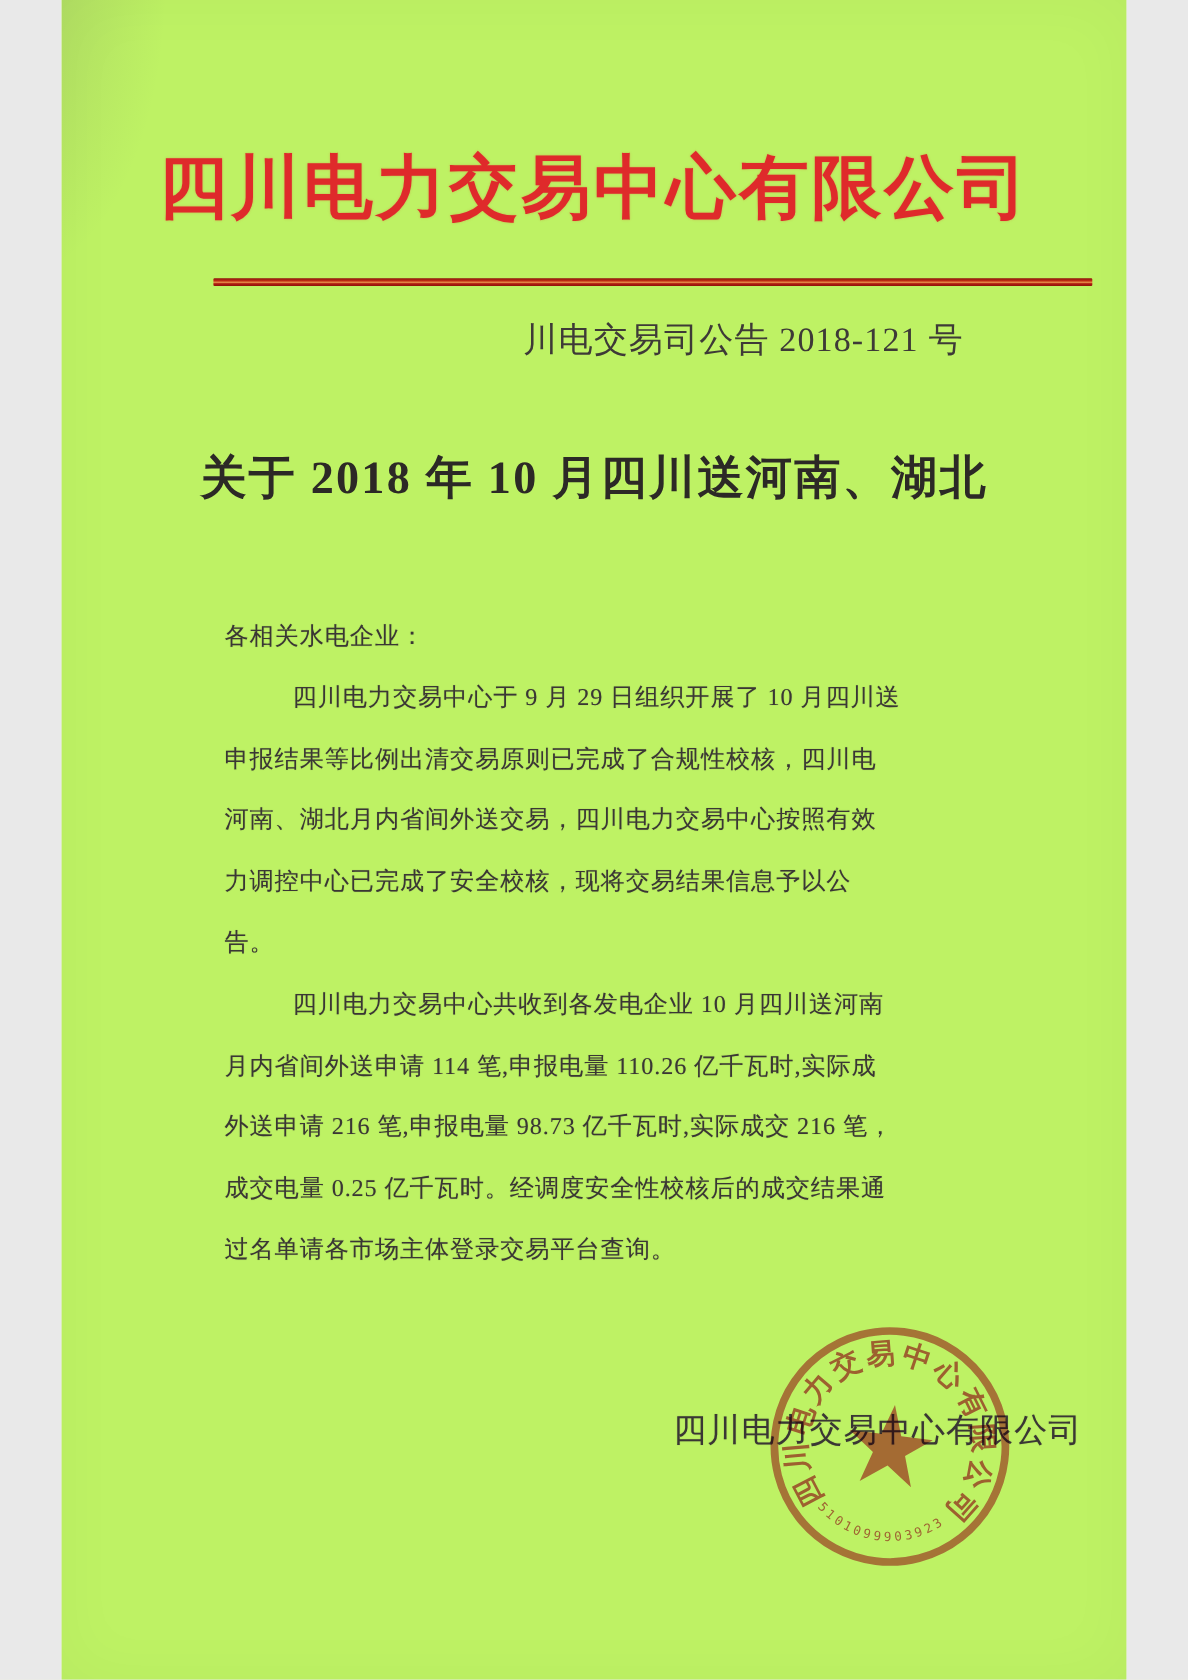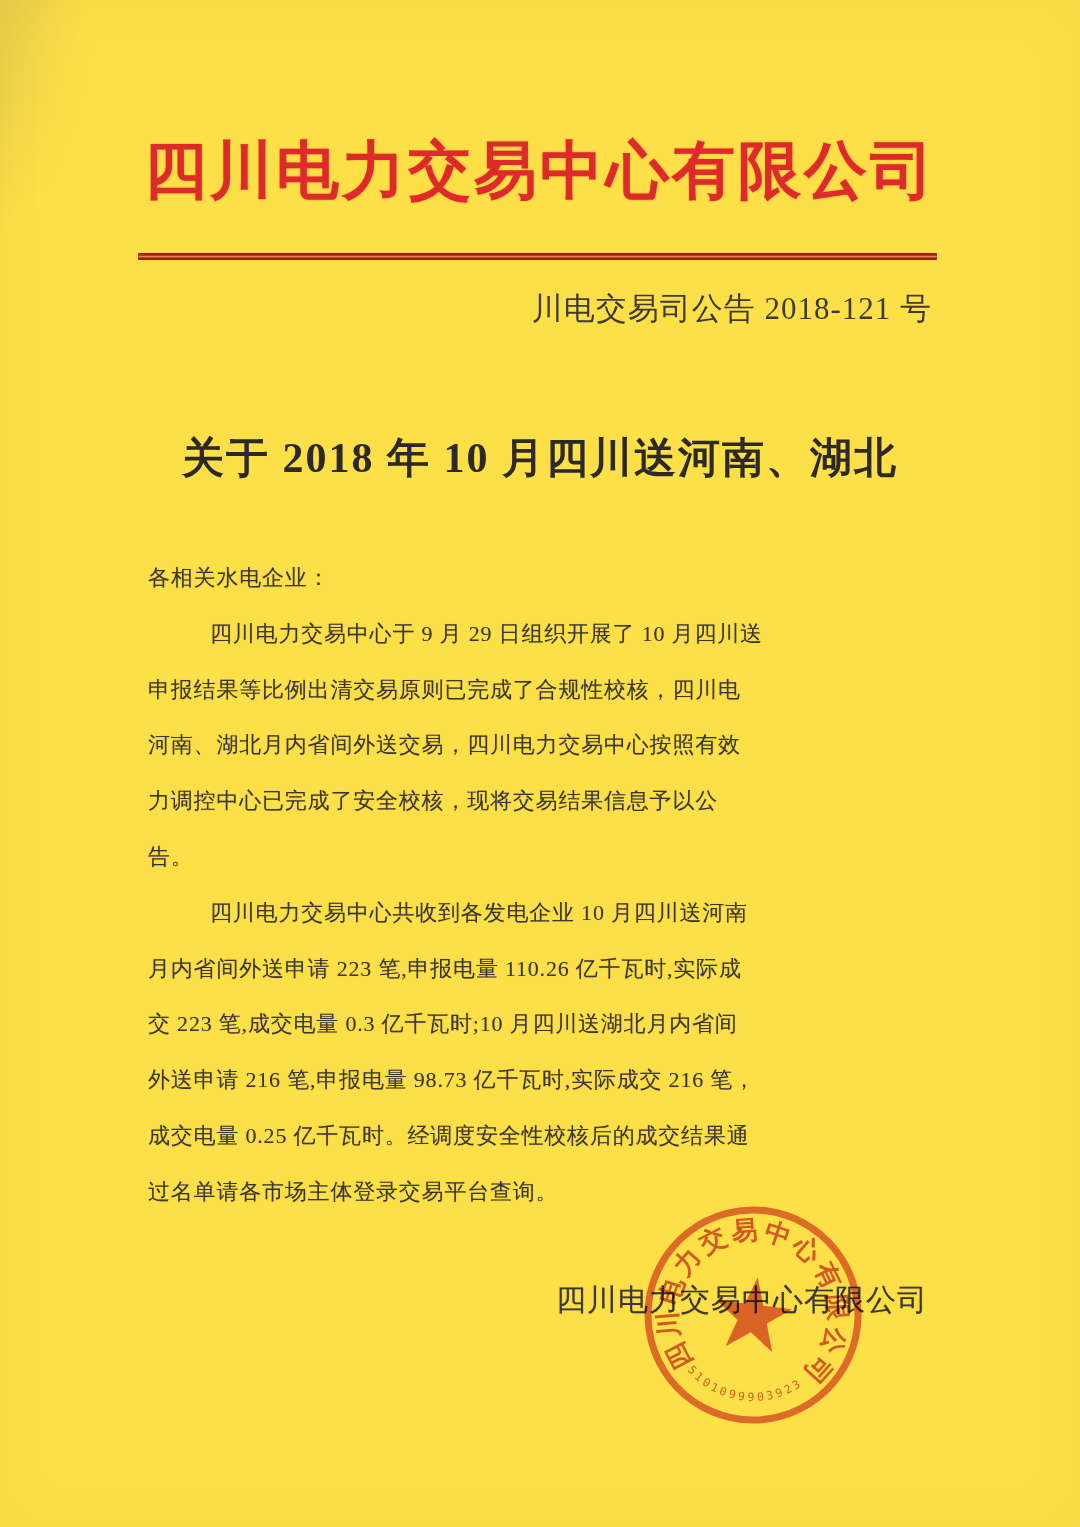--- a/index.html
+++ b/index.html
@@ -5,23 +5,23 @@
   :root{
     --letterhead-red:#df2a2b;
     --rule-red:#b8231a;
     --seal-red:#d14a60;
     --body-text:#3a3734;
   }
   *{margin:0;padding:0;box-sizing:border-box;}
   html,body{background:#e9e9e9;}
   .page{
     position:relative;
-    width:1080px;height:1527px;
+    width:968px;height:1527px;
     margin:0 auto;
-    background:#fde047;
+    background:#bef264;
     overflow:hidden;
     font-family:"Liberation Serif","DejaVu Serif",serif;
     box-shadow:inset 0 0 60px rgba(0,0,0,0.035);
   }
   
   .page::before{
     content:"";position:absolute;left:0;top:0;width:120px;height:300px;
     background:radial-gradient(ellipse at -40px -20px, rgba(90,90,90,0.18), rgba(0,0,0,0) 60%);
     pointer-events:none;
   }
@@ -39,21 +39,21 @@
     background:linear-gradient(to bottom,#8f120c 0%,#c22e14 35%,#e9944c 52%,#b11d10 70%,#8f120c 100%);
     border-radius:1px;
   }
   .doc-number{
     position:absolute;top:288px;right:148px;
     font-size:31px;color:#3e3a37;
     letter-spacing:1px;white-space:nowrap;
   }
   .doc-title{position:absolute;left:0;width:100%;text-align:center;
     font-size:42px;font-weight:700;color:#2c2926;letter-spacing:2px;white-space:nowrap;}
-  .doc-title.line1{top:406px;margin-top:24px;}
+  .doc-title.line1{top:406px;}
   .doc-title.line2{top:474px;}
   .body-text{
     position:absolute;top:558px;left:148px;width:795px;
     font-size:22px;color:var(--body-text);
     letter-spacing:0.8px;
     text-shadow:0 0 1px rgba(70,64,60,0.35);
   }
   .body-line{height:55.8px;line-height:40px;white-space:nowrap;}
   .body-line.indent{padding-left:62px;}
   .signature{
@@ -87,22 +87,21 @@
   <div class="body-text">
     <div class="body-line">各相关水电企业：</div>
 
     <div class="body-line indent">四川电力交易中心于 9 月 29 日组织开展了 10 月四川送</div>
     <div class="body-line">申报结果等比例出清交易原则已完成了合规性校核，四川电</div>
     <div class="body-line">河南、湖北月内省间外送交易，四川电力交易中心按照有效</div>
     <div class="body-line">力调控中心已完成了安全校核，现将交易结果信息予以公</div>
     <div class="body-line">告。</div>
 
     <div class="body-line indent">四川电力交易中心共收到各发电企业 10 月四川送河南</div>
-    <div class="body-line">月内省间外送申请 223 笔,申报电量 110.26 亿千瓦时,实际成</div>
-    <div class="body-line">交 223 笔,成交电量 0.3 亿千瓦时;10 月四川送湖北月内省间</div>
+    <div class="body-line">月内省间外送申请 114 笔,申报电量 110.26 亿千瓦时,实际成</div>
     <div class="body-line">外送申请 216 笔,申报电量 98.73 亿千瓦时,实际成交 216 笔，</div>
     <div class="body-line">成交电量 0.25 亿千瓦时。经调度安全性校核后的成交结果通</div>
     <div class="body-line">过名单请各市场主体登录交易平台查询。</div>
   </div>
 
   <div class="signature">
     <div class="company">四川电力交易中心有限公司</div>
   </div>
 
   <div class="seal">

